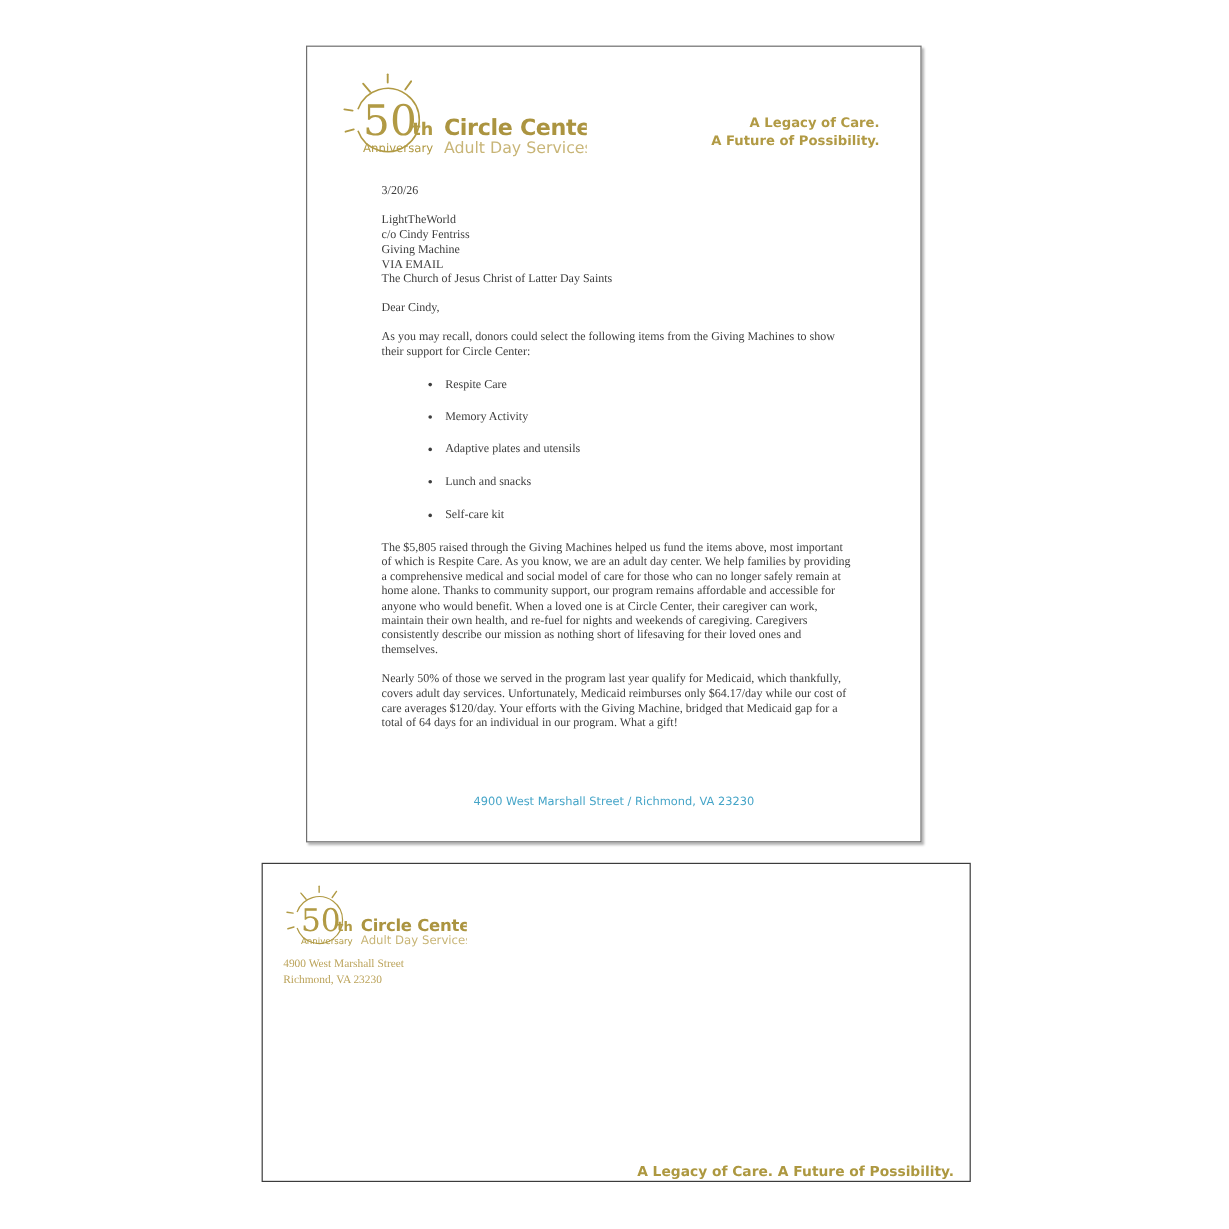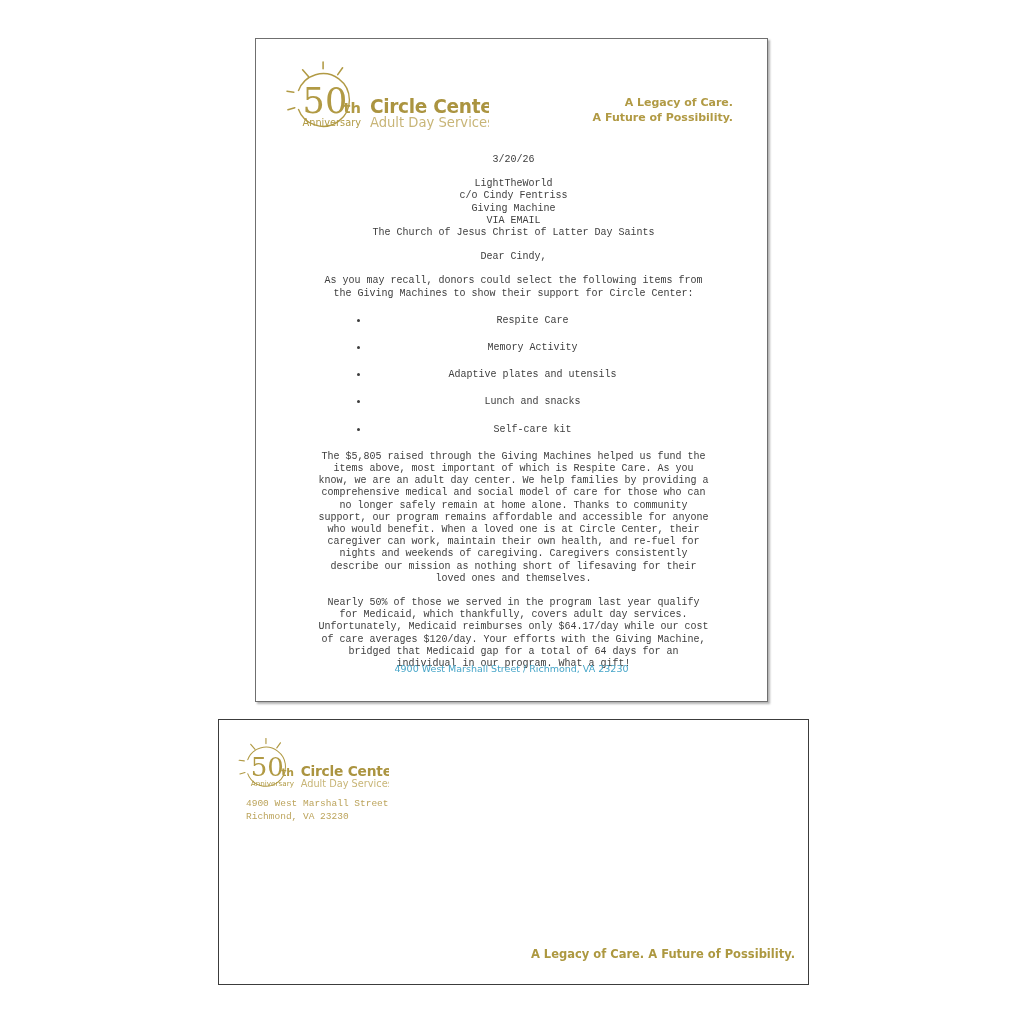--- a/index.html
+++ b/index.html
@@ -23,41 +23,41 @@
     padding:20px 34px 0 28px;
   }
   .tagline{
     margin-top:36px;text-align:right;
     font-family:"DejaVu Sans","Liberation Sans",sans-serif;
     font-weight:bold;font-size:11px;line-height:15px;color:#b19a44;
   }
   
   .letter-body{
     margin:15px 58px 0 62px;
-    font-family:Liberation Mono, monospace;
-    font-size:10px;line-height:12.2px;color:#3d3d3d;text-align:center;
+    font-family:Liberation Serif, serif;
+    font-size:10px;line-height:12.2px;color:#3d3d3d;
   }
   .letter-body p{margin:0 0 12px 0;}
   .block{margin:0 0 12px 0;}
   .letter-body ul{margin:0 0 12px 0;padding-left:36px;}
   .letter-body li{margin:15px;padding-left:2px;}
   .letter-footer{
     position:absolute;left:0;right:0;bottom:26px;text-align:center;
     font-family:"DejaVu Sans","Liberation Sans",sans-serif;
     font-size:9.5px;line-height:13px;color:#46a5c8;
   }
   
   .env-logo{position:absolute;left:18px;top:16px;}
   .env-return{
-    position:absolute;left:27px;top:78px;
-    font-family:Liberation Mono, monospace;
+    position:absolute;left:17px;top:78px;
+    font-family:Liberation Serif, serif;
     font-size:9.5px;line-height:12.5px;color:#bca45c;
   }
   .env-tagline{
-    position:absolute;right:13px;bottom:23px;
+    position:absolute;right:13px;bottom:1px;
     font-family:"DejaVu Sans","Liberation Sans",sans-serif;
     font-weight:bold;font-size:11.5px;color:#ad9840;
   }
   
   .logo-ray{stroke:#b19a44;stroke-width:1.6;stroke-linecap:round;fill:none;}
   .logo-circle{stroke:#b19a44;stroke-width:1.4;fill:none;}
   .logo-50{font-family:"DejaVu Serif","Liberation Serif",serif;font-size:36px;fill:#b19a44;}
   .logo-th{font-family:"DejaVu Sans","Liberation Sans",sans-serif;font-size:15px;font-weight:600;fill:#b19a44;}
   .logo-anniv{font-family:"DejaVu Sans","Liberation Sans",sans-serif;font-size:10px;fill:#b19a44;}
   .logo-name{font-family:"DejaVu Sans","Liberation Sans",sans-serif;font-size:19px;font-weight:bold;fill:#ab9440;letter-spacing:-0.3px;}

